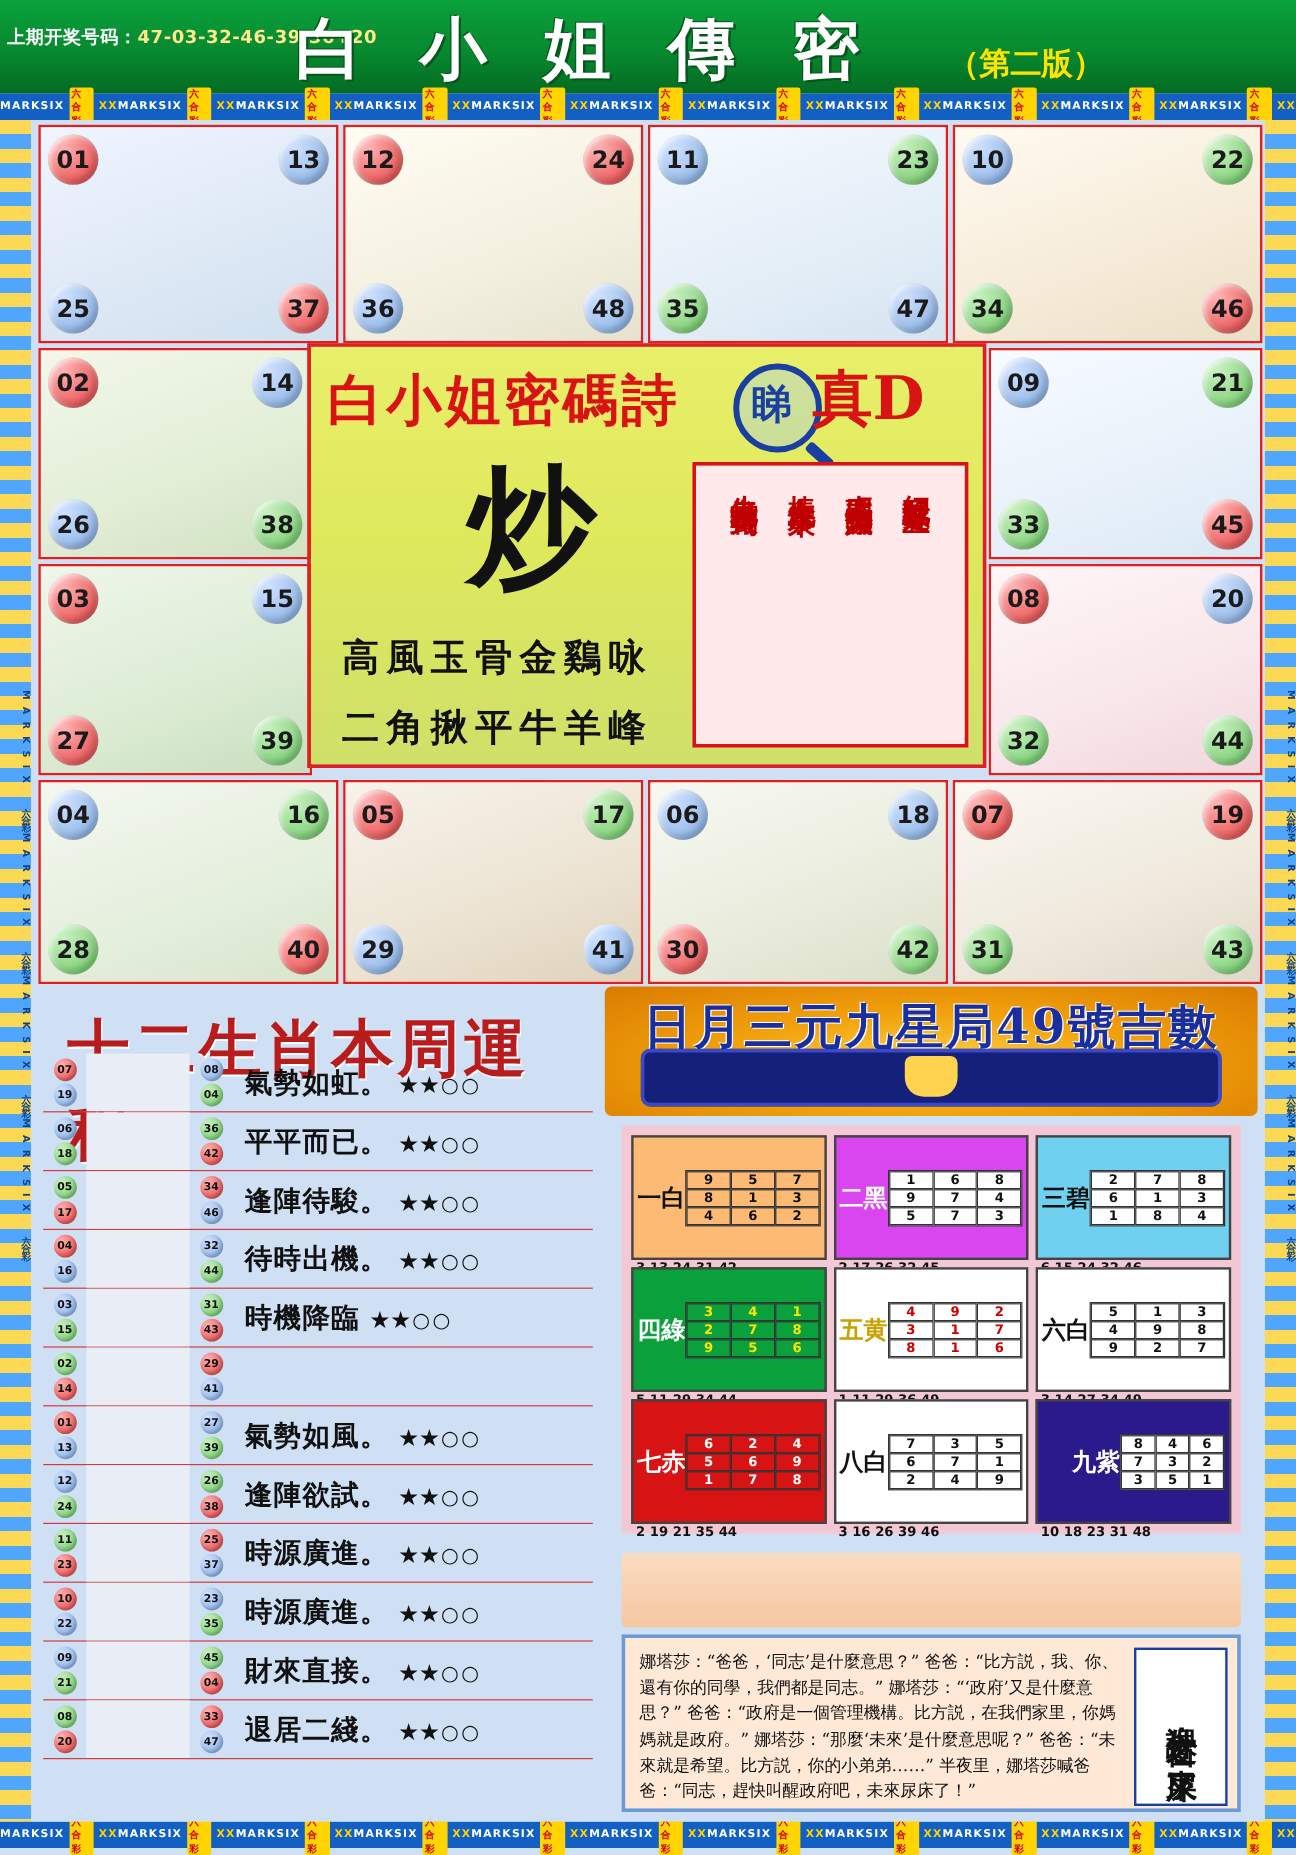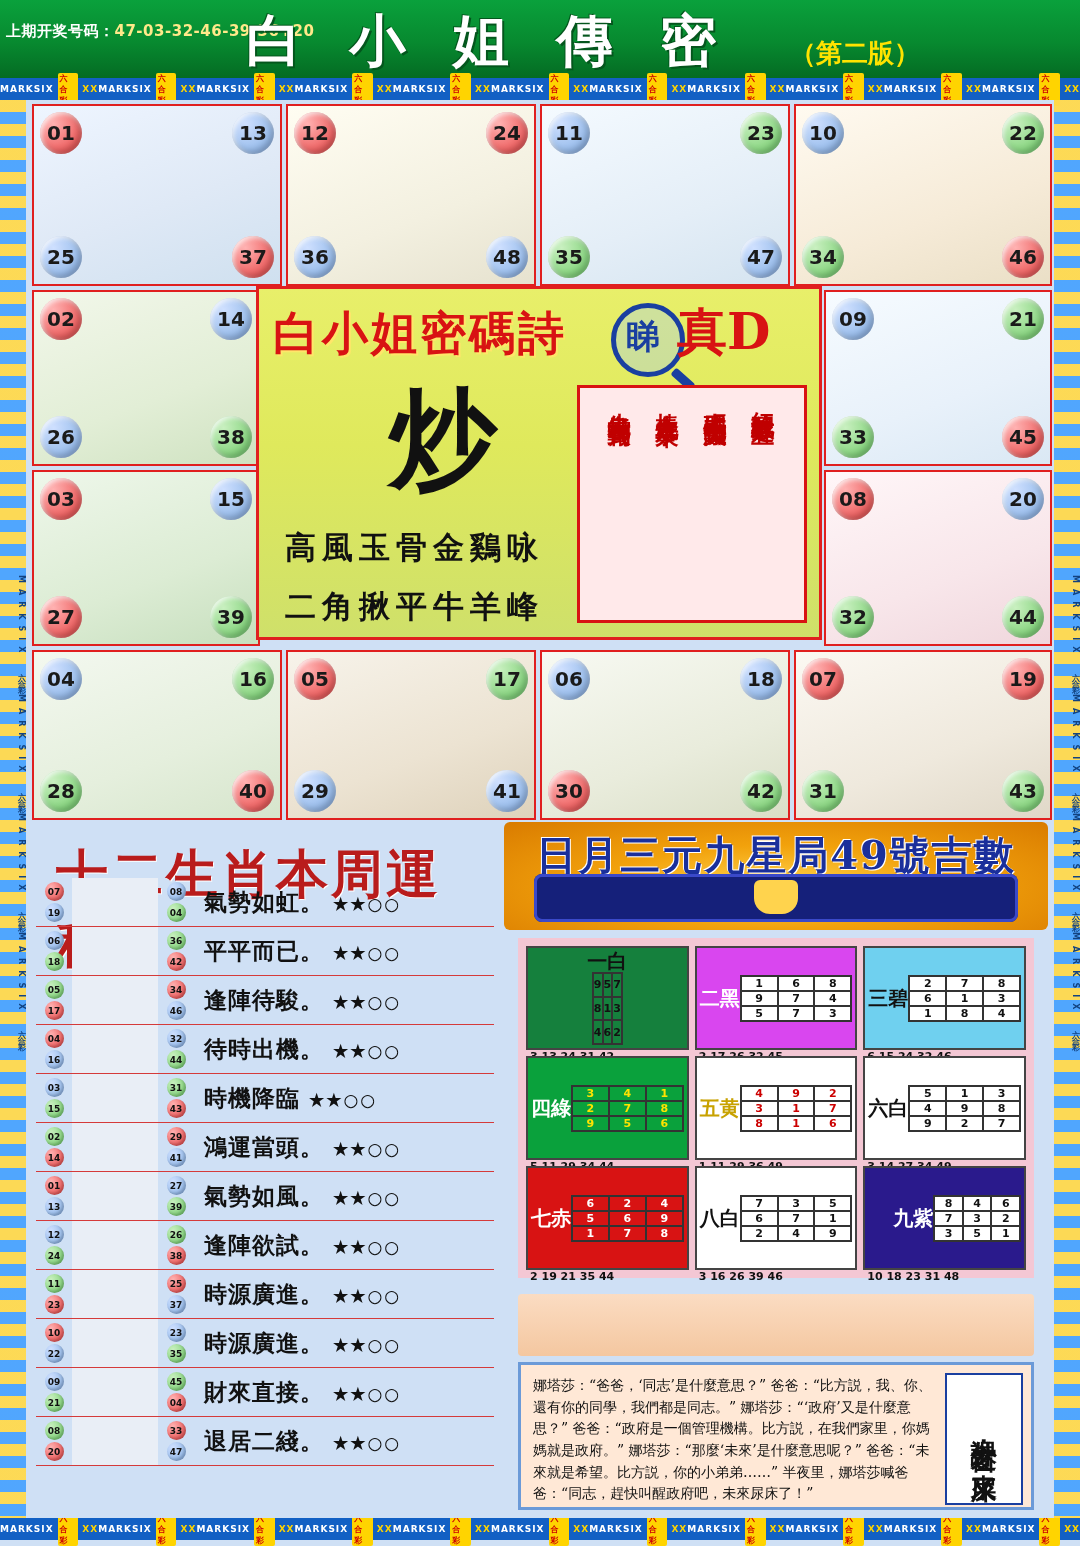--- a/index.html
+++ b/index.html
@@ -216,21 +216,21 @@
     border:1px solid #333;
   }
   .ncell .sq div{
     border:1px solid #333;display:flex;align-items:center;justify-content:center;
     font-size:11px;font-weight:bold;
   }
   .ncell .nnums{
     position:absolute;left:2px;bottom:-15px;font-size:11px;font-weight:bold;color:#111;
     white-space:nowrap;
   }
-  .n1{background:#15803d;color:#111;flex-direction:column;}
+  .n1{background:#fdba74;color:#111;}
   .n2{background:#d946ef;color:#ffffff;}
   .n2 .sq div{background:#fff;color:#111;}
   .n3{background:#6fd0ef;color:#111;}
   .n3 .sq div{background:#fff;}
   .n4{background:#0aa13c;color:#ffffff;}
   .n4 .sq div{background:#0aa13c;color:#ffe300;}
   .n5{background:#ffffff;color:#c8a200;}
   .n5 .sq div{background:#fff;color:#c00;}
   .n6{background:#ffffff;color:#111;}
   .n7{background:#d81313;color:#ffffff;}
@@ -562,21 +562,20 @@
           <div class="frow">
             <div class="minis">
               <div class="mb c-green">02</div>
               <div class="mb c-red">14</div>
             </div>
             <div class="fspacer"></div>
             <div class="minis">
               <div class="mb c-red">29</div>
               <div class="mb c-blue">41</div>
             </div>
-            <div class="ftext"><span>鴻運當頭。</span> <span class="stars">★★○○</span></div>
           </div>
           <div class="frow">
             <div class="minis">
               <div class="mb c-red">01</div>
               <div class="mb c-blue">13</div>
             </div>
             <div class="fspacer"></div>
             <div class="minis">
               <div class="mb c-blue">27</div>
               <div class="mb c-green">39</div>

